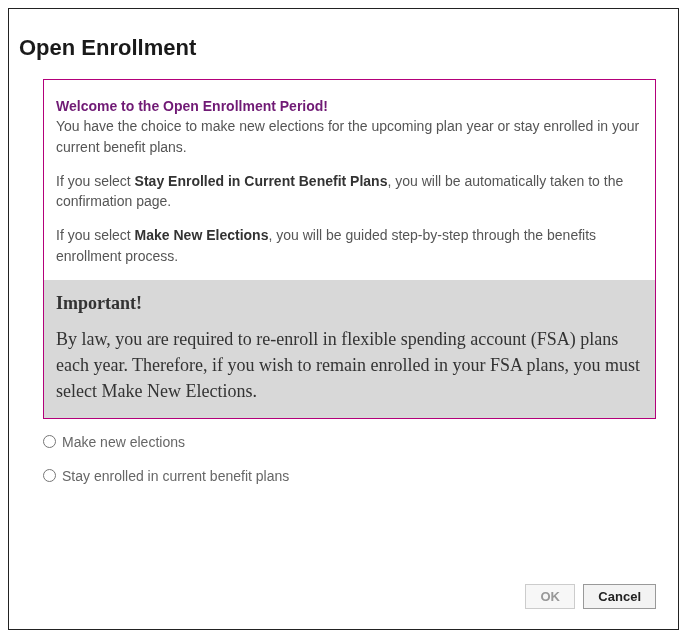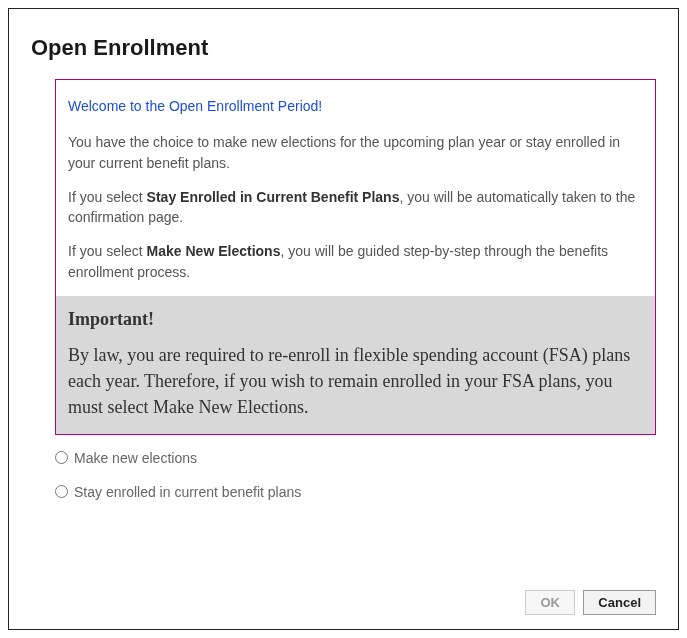--- a/index.html
+++ b/index.html
@@ -8,42 +8,42 @@
     padding: 8px;
     background: #fff;
     font-family: "Segoe UI", Arial, sans-serif;
     width: 687px;
     height: 638px;
   }
   .dialog {
     border: 1px solid #222;
     width: 100%;
     height: 100%;
-    padding: 18px 22px 18px 22px;
+    padding: 18px 22px 18px 10px;
     position: relative;
   }
   .title {
     font-size: 22px;
     font-weight: 700;
     color: #1a1a1a;
     margin: 8px 0 18px 0;
   }
   .intro-box {
     border: 1.5px solid #b3007a;
     padding: 16px 12px 0 12px;
     margin-left: 24px;
     margin-right: 0;
     color: #555;
     font-size: 14px;
     line-height: 1.45;
   }
   .intro-box .welcome {
-    font-weight: 400;
-    color: #1d4ed8;
-    margin-bottom: 16px;
+    font-weight: 700;
+    color: #701a75;
+    margin-bottom: 0;
   }
   .intro-box p { margin: 0 0 14px 0; }
   .intro-box .strong { font-weight: 700; color: #333; }
   .important-box {
     background: #d8d8d8;
     margin: 0 -12px 0 -12px;
     padding: 10px 12px 14px 12px;
     font-family: Georgia, "Times New Roman", serif;
     color: #333;
     font-size: 18px;
@@ -66,21 +66,21 @@
     margin: 0 6px 0 0;
     transform: translateY(1px);
   }
   .option .desc {
     display:block;
     margin-left: 0;
   }
   .buttons {
     position: absolute;
     right: 22px;
-    bottom: 14px;
+    bottom: 20px;
   }
   .btn {
     font-size: 13px;
     padding: 4px 14px;
     border: 1px solid #999;
     background: #f3f3f3;
     margin-left: 4px;
     font-family: inherit;
   }
   .btn.ok {

